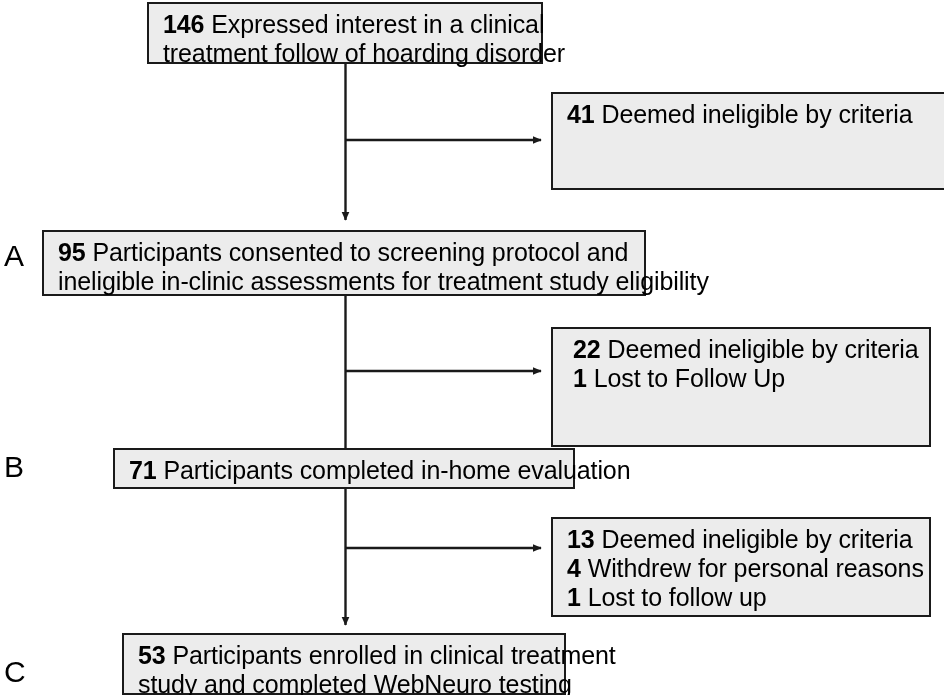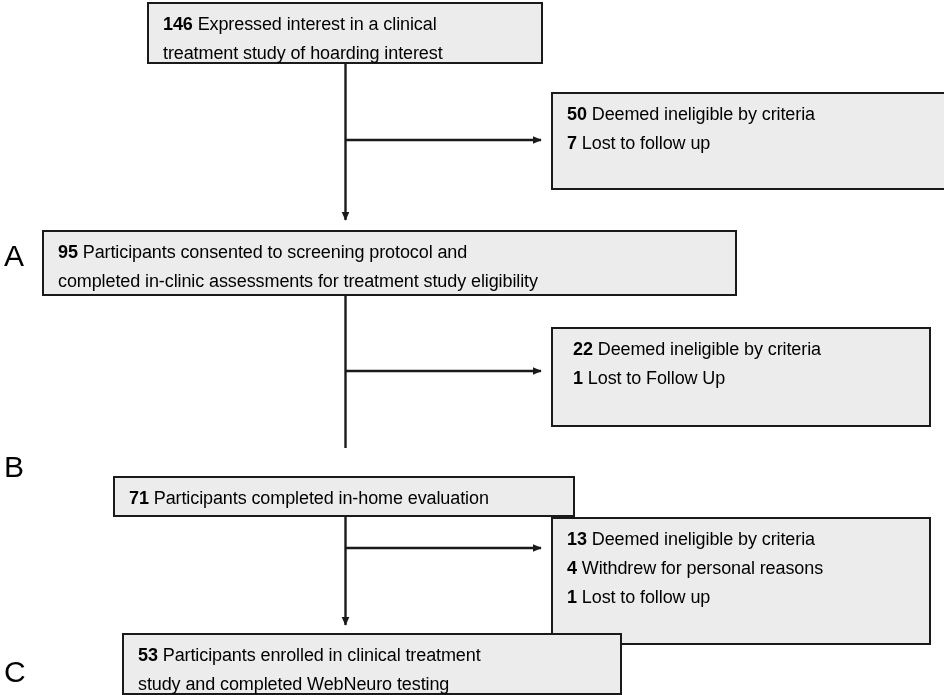--- a/index.html
+++ b/index.html
@@ -14,21 +14,21 @@
     overflow: hidden;
     background: #ffffff;
     font-family: "Liberation Sans", sans-serif;
   }
   .flow-box {
     position: absolute;
     box-sizing: border-box;
     background: #ececec;
     border: 2px solid #1a1a1a;
     padding: 6px 12px 6px 14px;
-    font-size: 18px;
+    font-size: 25px;
     line-height: 29px;
     color: #000000;
     letter-spacing: -0.1px;
   }
   .flow-box .n {
     font-weight: bold;
   }
   .flow-line {
     display: block;
     white-space: nowrap;
@@ -45,25 +45,25 @@
     left: 0;
     top: 0;
     width: 944px;
     height: 695px;
     pointer-events: none;
   }
 
   
   #box-interest   { left: 147px; top: 2px;   width: 396px; height: 62px; }
   #box-excl-1     { left: 551px; top: 92px;  width: 400px; height: 98px; }
-  #box-consented  { left: 42px;  top: 230px; width: 695px; height: 66px; }
-  #box-excl-2     { left: 551px; top: 327px; width: 380px; height: 100px; padding-left: 20px; }
-  #box-inhome     { left: 113px; top: 448px; width: 462px; height: 41px; margin-top: 28px; }
-  #box-excl-3     { left: 551px; top: 517px; width: 380px; height: 128px; }
-  #box-enrolled   { left: 122px; top: 633px; width: 500px; height: 62px; }
+  #box-consented  { left: 42px;  top: 230px; width: 604px; height: 66px; }
+  #box-excl-2     { left: 551px; top: 327px; width: 380px; height: 120px; padding-left: 20px; }
+  #box-inhome     { left: 113px; top: 448px; width: 462px; height: 41px; }
+  #box-excl-3     { left: 551px; top: 517px; width: 380px; height: 100px; }
+  #box-enrolled   { left: 122px; top: 633px; width: 444px; height: 62px; }
 
   #label-a { left: 4px;  top: 241px; }
   #label-b { left: 4px;  top: 452px; }
   #label-c { left: 4px;  top: 657px; }
 </style>
 </head>
 <body>
 
 <div id="flow-root">
 
@@ -89,31 +89,30 @@
       <line x1="345.5" y1="548" x2="541" y2="548" stroke="#1a1a1a" stroke-width="2.4" marker-end="url(#arrowhead)"></line>
     </g>
   </svg>
 
   <div class="stage-label" id="label-a">A</div>
   <div class="stage-label" id="label-b">B</div>
   <div class="stage-label" id="label-c">C</div>
 
   <div class="flow-box" id="box-interest">
     <span class="flow-line"><span class="n">146</span><span> Expressed interest in a clinical</span></span>
-    <span class="flow-line">treatment study of hoarding interest</span>
+    <span class="flow-line">treatment follow of hoarding disorder</span>
   </div>
 
   <div class="flow-box" id="box-excl-1">
-    <span class="flow-line"><span class="n">50</span><span> Deemed ineligible by criteria</span></span>
-    <span class="flow-line"><span class="n">7</span><span> Lost to follow up</span></span>
+    <span class="flow-line"><span class="n">41</span><span> Deemed ineligible by criteria</span></span>
   </div>
 
   <div class="flow-box" id="box-consented">
     <span class="flow-line"><span class="n">95</span><span> Participants consented to screening protocol and</span></span>
-    <span class="flow-line">completed in-clinic assessments for treatment study eligibility</span>
+    <span class="flow-line">ineligible in-clinic assessments for treatment study eligibility</span>
   </div>
 
   <div class="flow-box" id="box-excl-2">
     <span class="flow-line"><span class="n">22</span><span> Deemed ineligible by criteria</span></span>
     <span class="flow-line"><span class="n">1</span><span> Lost to Follow Up</span></span>
   </div>
 
   <div class="flow-box" id="box-inhome">
     <span class="flow-line"><span class="n">71</span><span> Participants completed in-home evaluation</span></span>
   </div>

